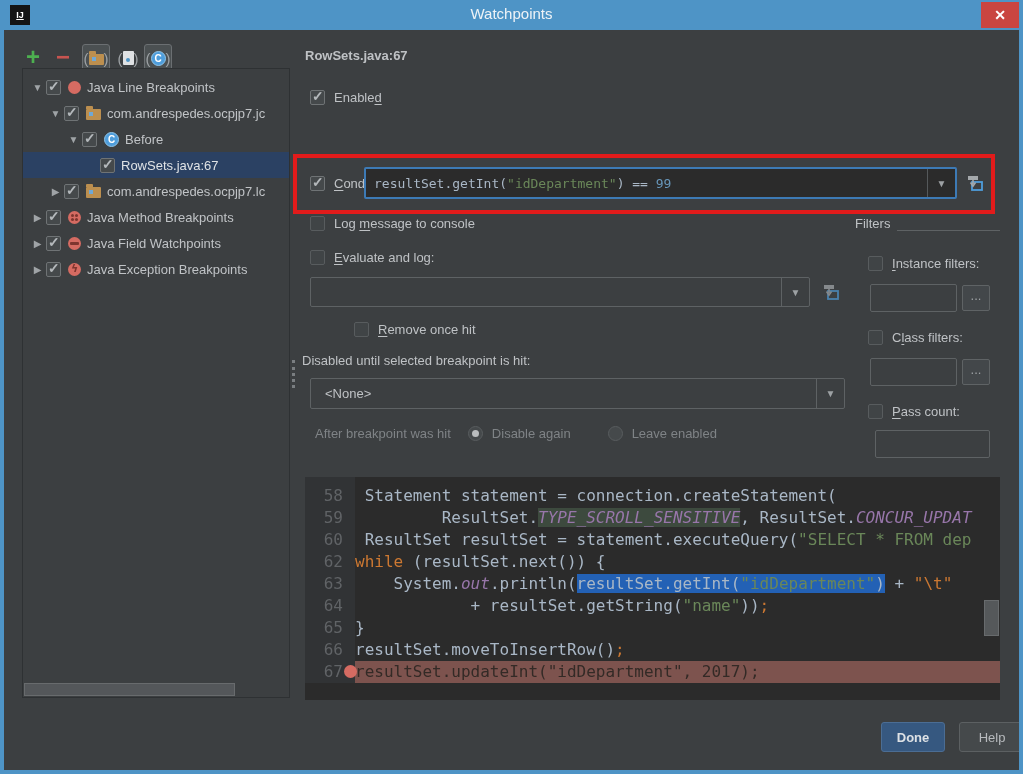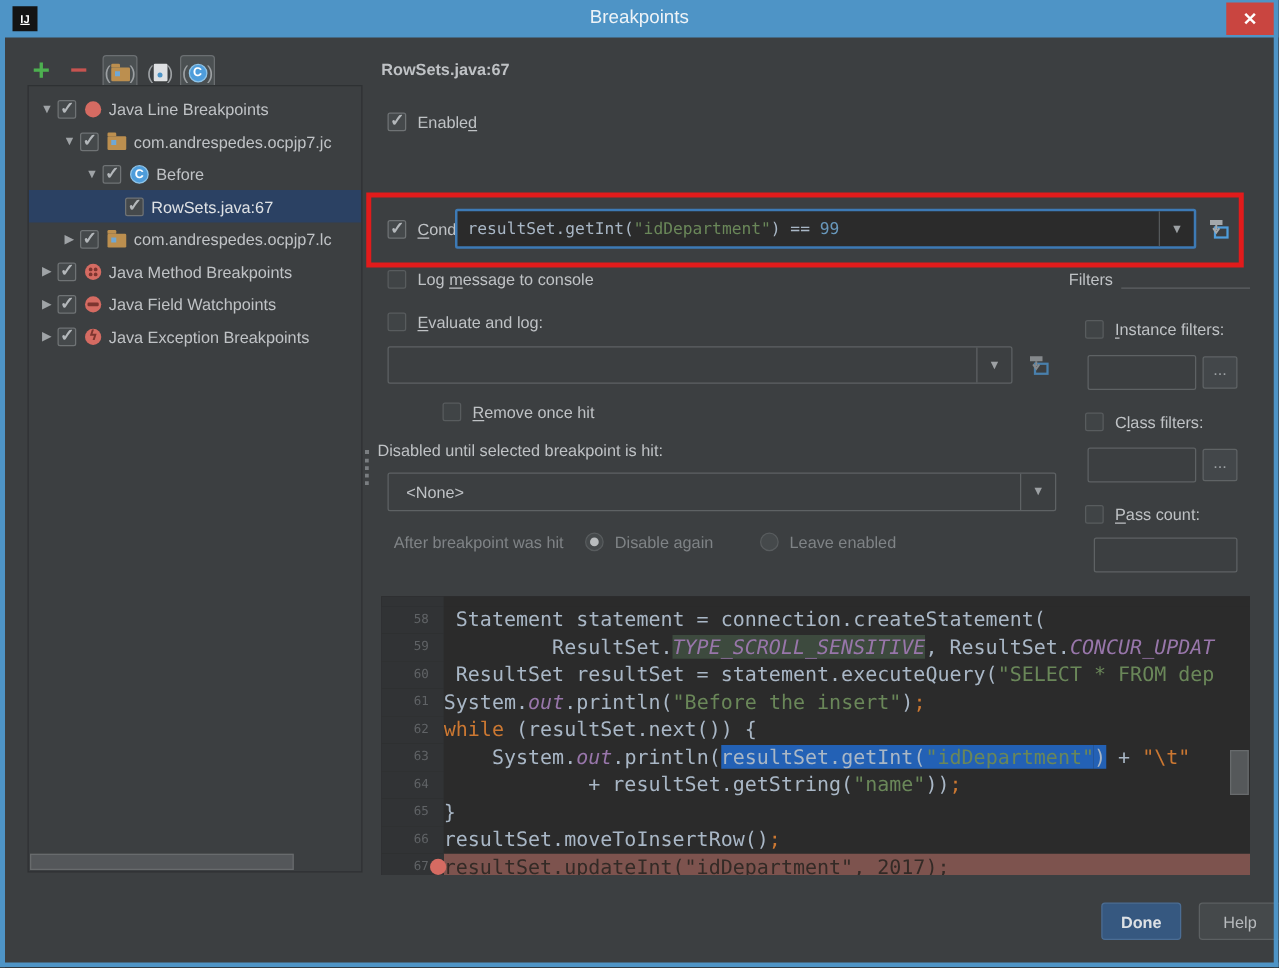--- a/index.html
+++ b/index.html
@@ -71,21 +71,21 @@
   .filters-header { position:absolute; left:855px; top:216px; width:145px; display:flex; align-items:flex-end; gap:7px; color:#bfc2c5; font-size:13px; }
   .filters-header .hr { flex:1; border-top:1px solid #5e6264; }
 
   .red-annotation { position:absolute; left:293px; top:154px; width:702px; height:60px; border:4px solid #e21b1b; z-index:40; pointer-events:none; }
   .splitter-dots { position:absolute; left:292px; top:360px; height:28px; border-left:3px dotted #7a7e81; }
 
   
   .code-area { position:absolute; left:305px; top:477px; width:695px; height:223px; background:#2b2b2b; overflow:hidden; font-family:"DejaVu Sans Mono", monospace; font-size:16px; }
   .code-top-sliver { height:8px; background:#2b2b2b; border-left:50px solid #313335; }
   .code-row { position:relative; height:22px; display:flex; white-space:pre; line-height:22px; }
-  .gutter { width:50px; flex:none; background:#313335; color:#606366; font-size:10px; text-align:right; padding-right:12px; position:relative; }
+  .gutter { width:50px; flex:none; background:#313335; color:#606366; font-size:16px; text-align:right; padding-right:12px; position:relative; }
   .gutter .bp-dot { position:absolute; right:-2px; top:4px; width:13px; height:13px; border-radius:50%; background:#d56b62; }
   .code-text { flex:1; overflow:hidden; }
   .bp-row .code-text { background:#7d534e; }
   .c-plain { color:#a9b7c6; } .c-kw { color:#cc7832; } .c-string { color:#6a8759; }
   .c-const, .c-field { color:#9876aa; font-style:italic; } .c-bp { color:#332a26; }
   .sel { background:#2361b5; } .hl { background:#3d4a3e; }
   .vscroll { position:absolute; right:1px; top:123px; width:15px; height:36px; background:#55585a; border:1px solid #686b6d; cursor:pointer; }
 
   
   .btn { position:absolute; height:30px; border-radius:3px; font-size:13px; display:flex; align-items:center; justify-content:center; cursor:pointer;margin-left:28px; }
@@ -95,21 +95,21 @@
   
   .cond-pre, .cond-mid { color:#a9b7c6; } .cond-str { color:#6a8759; } .cond-num { color:#6897bb; }
 </style>
 </head>
 <body>
 
 <div id="stage">
 
   <div class="titlebar">
     <div class="logo">IJ</div>
-    <div class="title">Breakpoints</div>
+    <div class="title">Watchpoints</div>
   </div>
   <div class="close-btn">✕</div>
   <div class="frame"></div>
 
   <div class="tb-plus">+</div>
   <div class="tb-minus">−</div>
   <div class="tb-toggle active" style="left:82px;">
     <span class="paren">(</span>
       <span class="ico ico-folder"></span>
       <span class="paren">)</span>
@@ -270,21 +270,20 @@
     <span><u>P</u>ass count:</span>
   </div>
   <div class="tf" style="left:875px; top:430px; width:115px; height:28px;"></div>
 
   <div class="code-area">
     <div class="code-top-sliver"></div>
     <div id="code-rows">
         <div class="code-row"><span class="gutter">58</span><span class="code-text"><span class="c-plain"> Statement statement = connection.createStatement(</span></span></div>
         <div class="code-row"><span class="gutter">59</span><span class="code-text"><span class="c-plain">         ResultSet.</span><span class="c-const hl">TYPE_SCROLL_SENSITIVE</span><span class="c-plain">, ResultSet.</span><span class="c-const">CONCUR_UPDAT</span></span></div>
         <div class="code-row"><span class="gutter">60</span><span class="code-text"><span class="c-plain"> ResultSet resultSet = statement.executeQuery(</span><span class="c-string">"SELECT * FROM dep</span></span></div>
-        <div class="code-row"><span class="gutter">61</span><span class="code-text"><span class="c-plain">System.</span><span class="c-field">out</span><span class="c-plain">.println(</span><span class="c-string">"Before the insert"</span><span class="c-plain">)</span><span class="c-kw">;</span></span></div>
         <div class="code-row"><span class="gutter">62</span><span class="code-text"><span class="c-kw">while</span><span class="c-plain"> (resultSet.next()) {</span></span></div>
         <div class="code-row"><span class="gutter">63</span><span class="code-text"><span class="c-plain">    System.</span><span class="c-field">out</span><span class="c-plain">.println(</span><span class="c-plain sel">resultSet.getInt(</span><span class="c-string sel">"idDepartment"</span><span class="c-plain sel">)</span><span class="c-plain"> + </span><span class="c-kw">"\t"</span></span></div>
         <div class="code-row"><span class="gutter">64</span><span class="code-text"><span class="c-plain">            + resultSet.getString(</span><span class="c-string">"name"</span><span class="c-plain">))</span><span class="c-kw">;</span></span></div>
         <div class="code-row"><span class="gutter">65</span><span class="code-text"><span class="c-plain">}</span></span></div>
         <div class="code-row"><span class="gutter">66</span><span class="code-text"><span class="c-plain">resultSet.moveToInsertRow()</span><span class="c-kw">;</span></span></div>
         <div class="code-row bp-row"><span class="gutter">67<span class="bp-dot"></span></span><span class="code-text"><span class="c-bp">resultSet.updateInt("idDepartment", 2017);</span></span></div>
       </div>
     <div class="vscroll"></div>
   </div>
 

